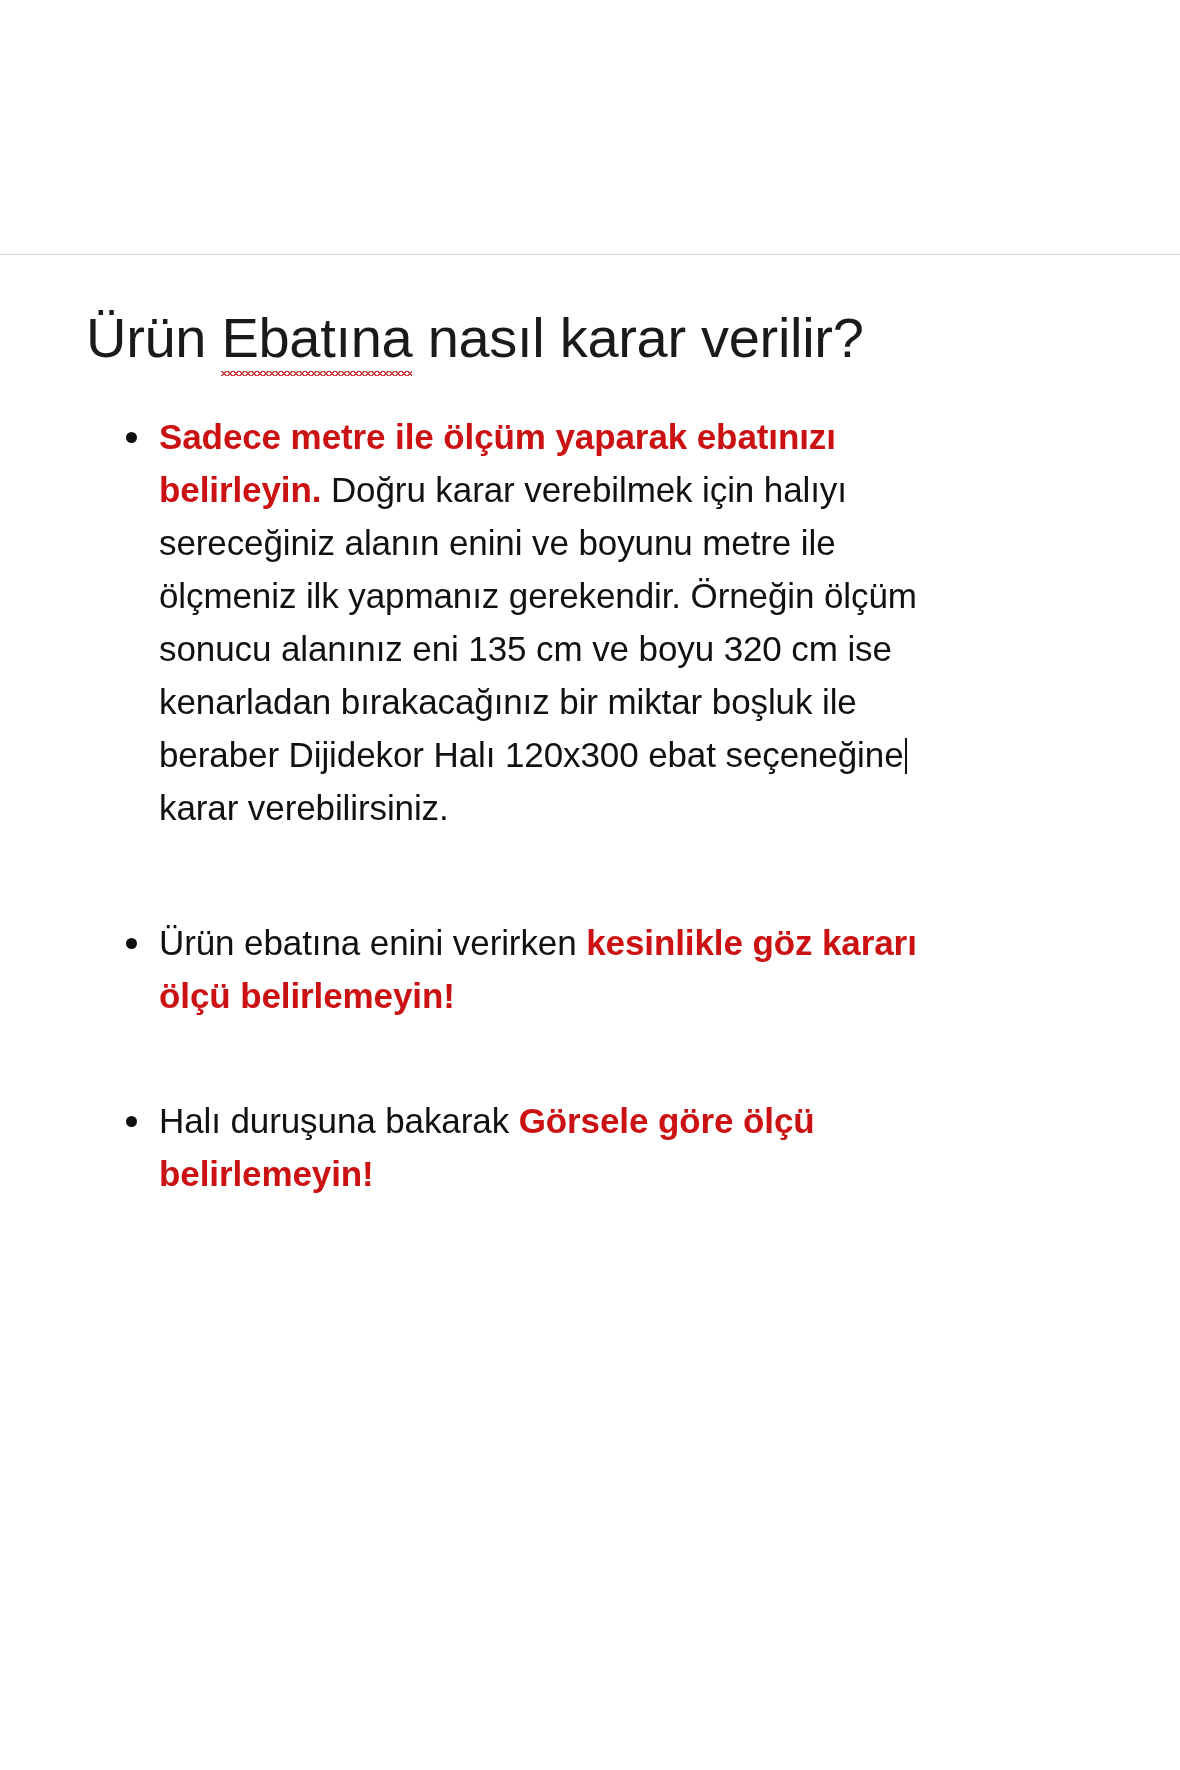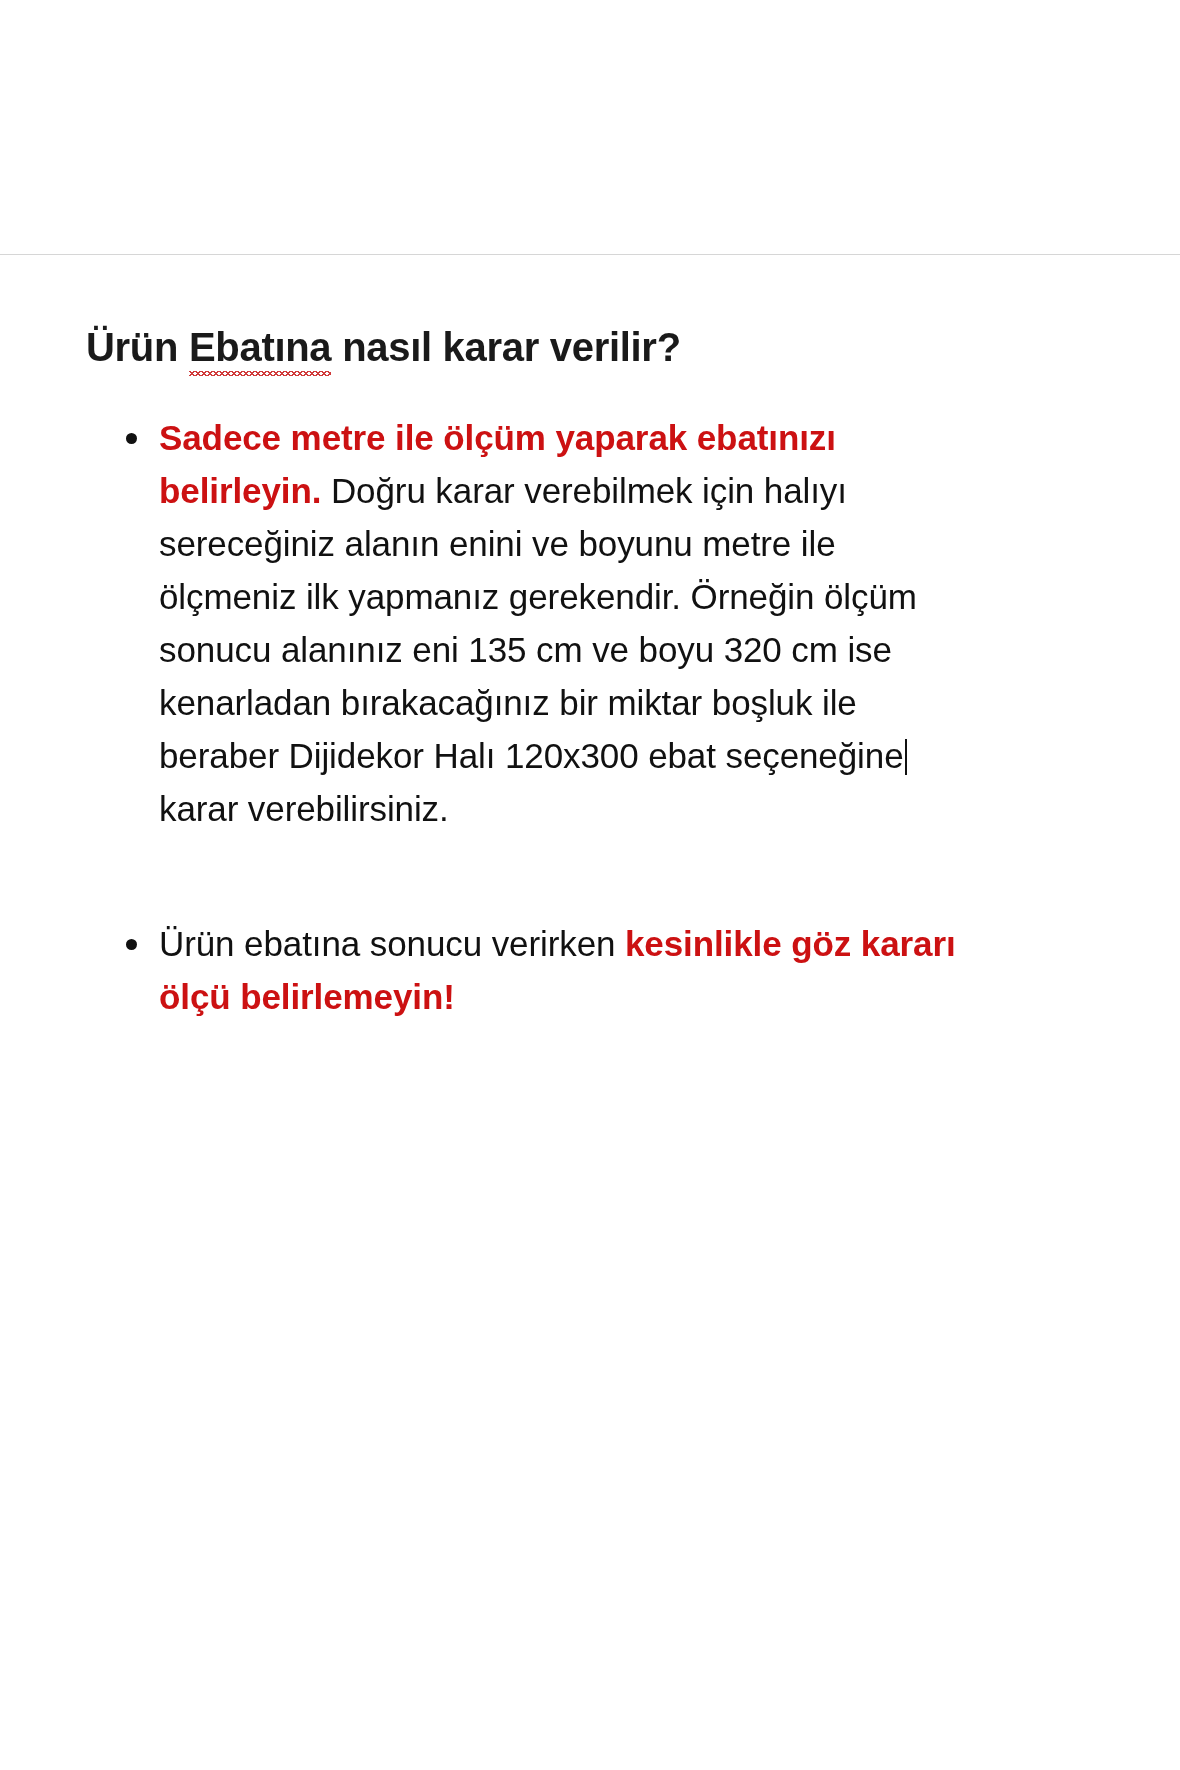--- a/index.html
+++ b/index.html
@@ -27,25 +27,25 @@
 
   
   #slide {
     position: absolute;
     left: 0;
     top: 255px;
     width: 1180px;
   }
 
   #slide-title {
-    margin: 72px 0 0 86px;
+    margin: 55px 0 0 86px;
     font-family: "Liberation Sans Narrow", "Liberation Sans", sans-serif;
-    font-size: 40px;
+    font-size: 56px;
     line-height: 1.0;
-    font-weight: 700;
+    font-weight: 400;
     color: #1a1a1a;
     letter-spacing: -0.3px;
     white-space: nowrap;
   }
 
   #bullet-list {
     list-style: none;
     margin: 8px;
     padding: 0;
     position: relative;
@@ -119,17 +119,18 @@
 <div id="top-rule"></div>
 
 <div id="slide">
 
   <h1 id="slide-title"><span>Ürün </span><span class="squiggle">Ebatına</span><span> nasıl karar verilir?</span></h1>
 
   <ul id="bullet-list">
 
     <li class="bullet-item" id="bullet-1"><span class="txt-red">Sadece metre ile ölçüm yaparak </span><span class="txt-red squiggle">ebatınızı</span><span class="txt-red"> belirleyin.</span><span class="txt-black">  Doğru karar verebilmek için halıyı sereceğiniz alanın enini ve boyunu metre ile ölçmeniz ilk yapmanız gerekendir. Örneğin ölçüm sonucu alanınız eni 135 cm ve boyu 320 cm ise </span><span class="txt-black squiggle">kenarladan</span><span class="txt-black"> bırakacağınız bir miktar boşluk ile beraber </span><span class="txt-black squiggle">Dijidekor</span><span class="txt-black"> Halı 120x300 ebat seçeneğine</span><span class="caret"></span><span class="txt-black"> karar verebilirsiniz.</span></li>
 
-    <li class="bullet-item" id="bullet-2"><span class="txt-black">Ürün </span><span class="txt-black squiggle">ebatına</span><span class="txt-black"> sonucu verirken </span><span class="txt-red">kesinlikle göz kararı ölçü belirlemeyin!</span></li>
+    <li class="bullet-item" id="bullet-2"><span class="txt-black">Ürün </span><span class="txt-black squiggle">ebatına</span><span class="txt-black"> enini verirken </span><span class="txt-red">kesinlikle göz kararı ölçü belirlemeyin!</span></li>
 
+    <li class="bullet-item" id="bullet-3"><span class="txt-black">Halı duruşuna bakarak </span><span class="txt-red">Görsele göre ölçü belirlemeyin!</span></li>
 
   </ul>
 </div>
 
 </body></html>

